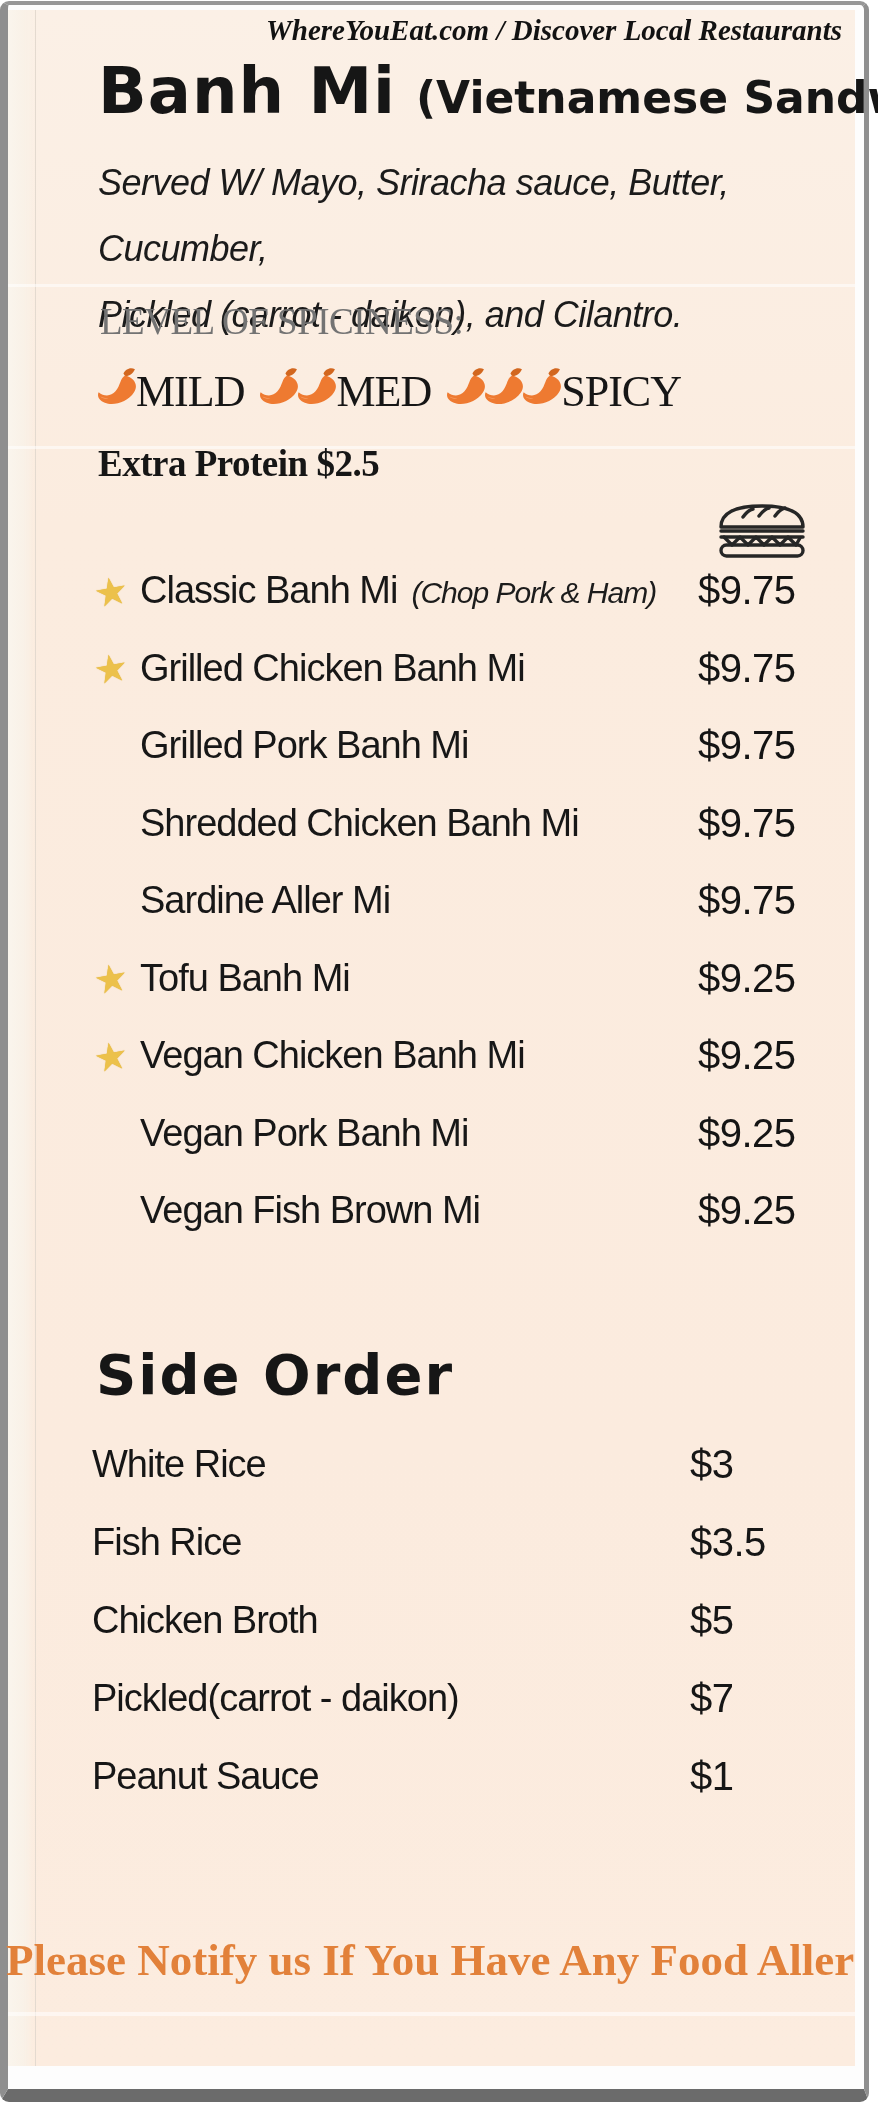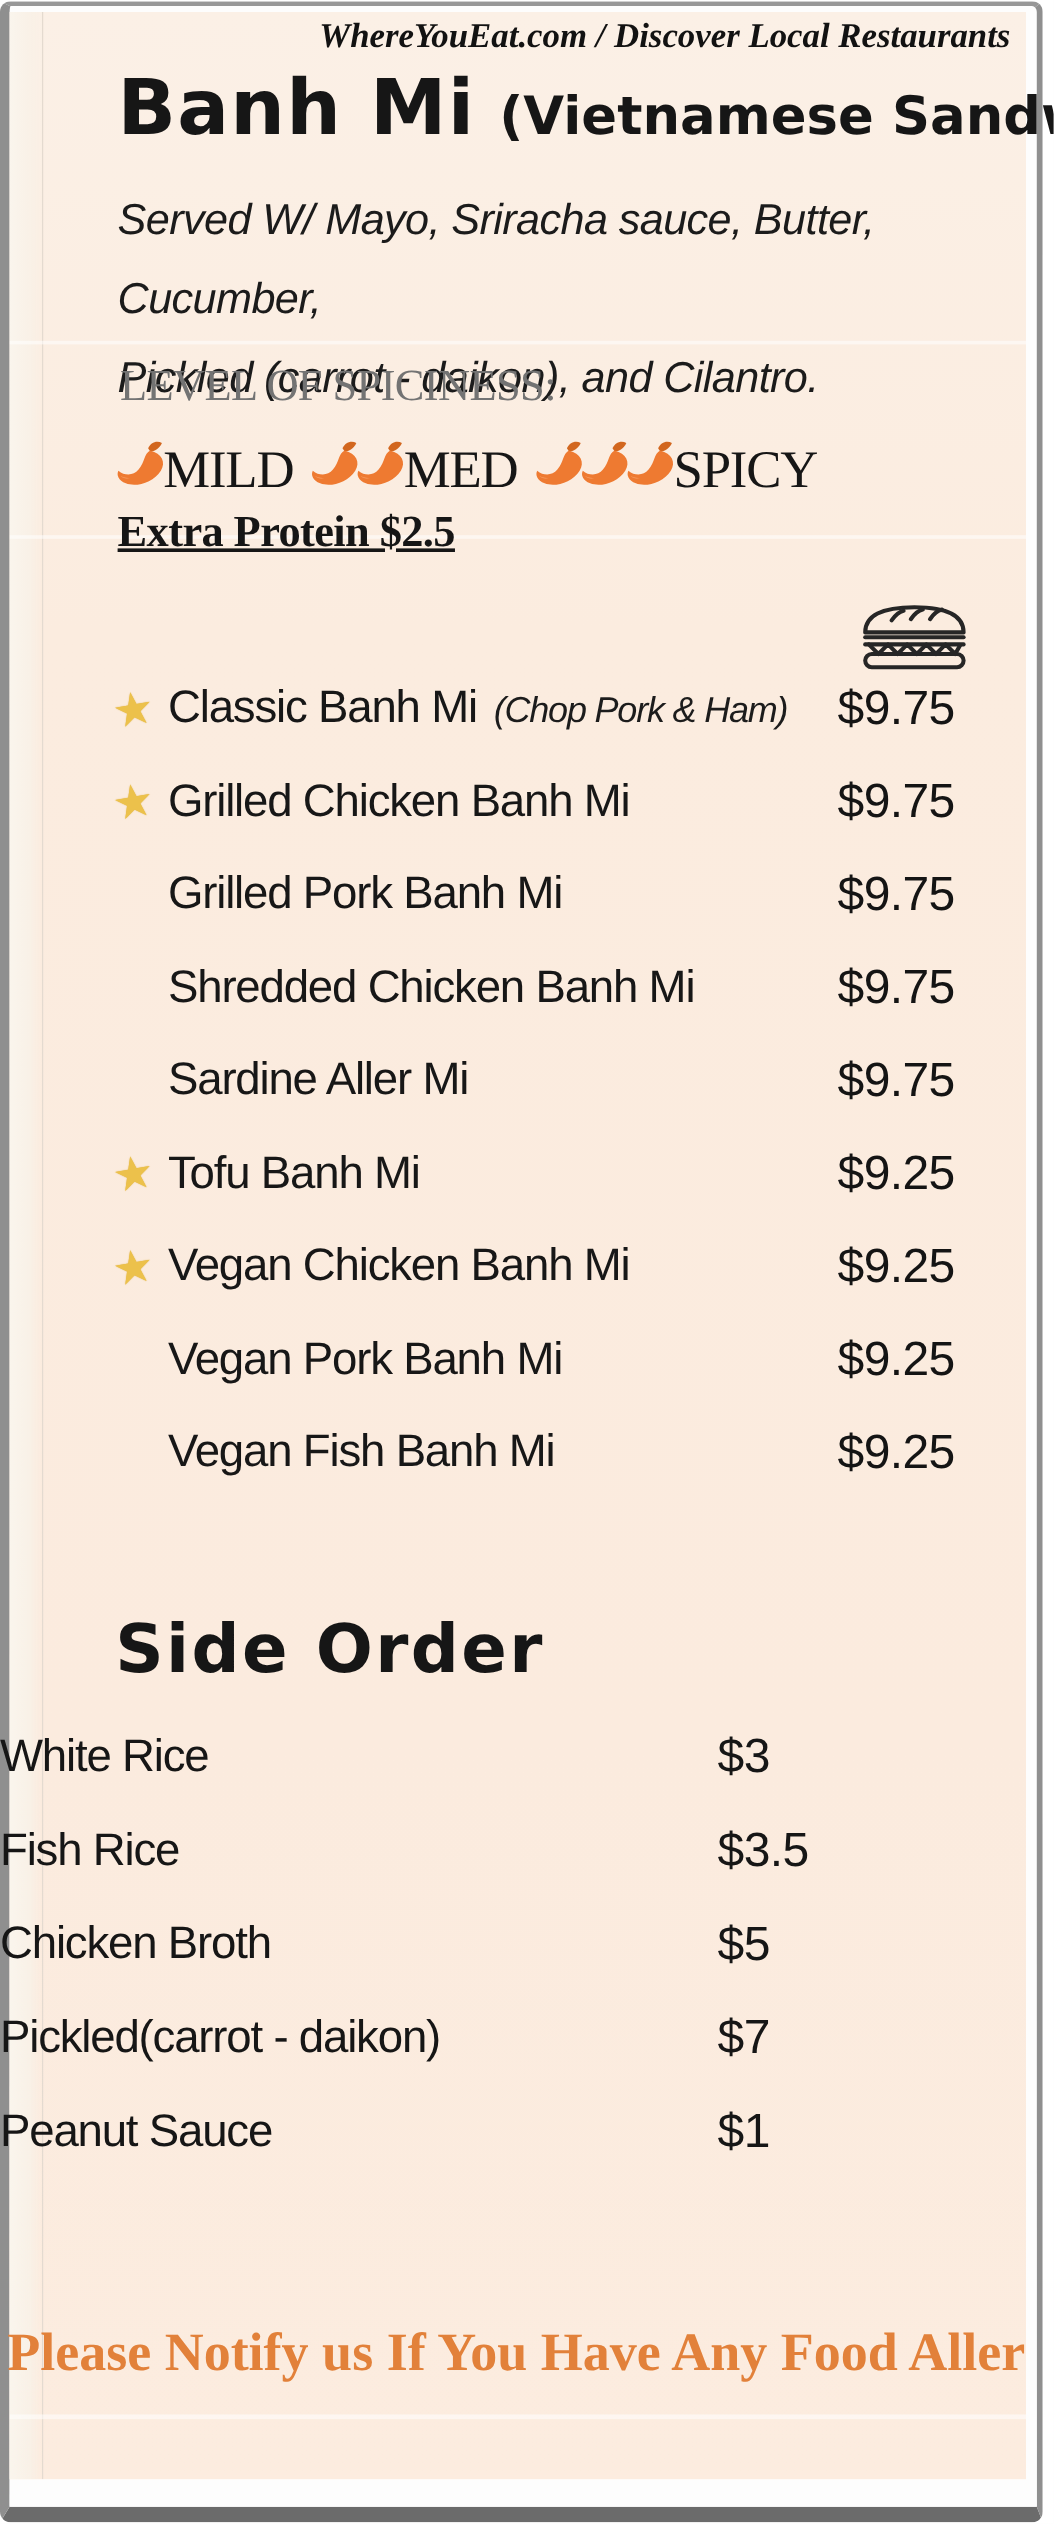--- a/index.html
+++ b/index.html
@@ -42,39 +42,39 @@
   .desc{position:absolute;left:98px;top:150px;font-style:italic;font-size:36px;line-height:66px;letter-spacing:-.5px;color:#1b1b1b;}
   .spice-heading{
     position:absolute;left:100px;top:300px;
     font-family:Liberation Serif, serif;font-size:37px;letter-spacing:-.5px;color:#737373;
   }
   .spice-row{position:absolute;left:96px;top:358px;height:66px;display:flex;align-items:center;}
   .spice-group{display:flex;align-items:flex-start;margin-right:6px;}
   .spice-label{font-family:"Liberation Serif",serif;font-size:44px;letter-spacing:-1px;margin-left:2px;margin-right:8px;}
   .chili{width:46px;height:40px;margin-right:-8px;flex:none;}
   .extra-note{
-    position:absolute;left:98px;top:422px;
-    font-family:"Liberation Serif",serif;font-weight:700;font-size:37px;letter-spacing:-.5px;text-decoration:underline;
+    position:absolute;left:98px;top:442px;
+    font-family:"Liberation Serif",serif;font-weight:700;font-size:37px;letter-spacing:-.5px;
   }
   .sandwich{position:absolute;left:712px;top:498px;width:100px;height:62px;}
   
   .items-block{position:absolute;left:0;top:552px;width:855px;}
   .menu-row{height:77.5px;display:flex;align-items:center;padding-left:94px;box-sizing:border-box;}
   .star-cell{width:46px;flex:none;font-size:38px;line-height:1;color:#ecc14b;transform:rotate(-10deg);text-shadow:0 0 1px #d9a82e;}
   .name-wrap{width:558px;flex:none;display:flex;align-items:baseline;gap:14px;white-space:nowrap;overflow:hidden;}
   .item-name{font-size:38px;letter-spacing:-1px;color:#171717;}
   .item-note{font-style:italic;font-size:30px;letter-spacing:-1px;color:#1c1c1c;}
   .item-price{font-size:40px;letter-spacing:-.5px;color:#141414;}
   
   .side-title{
     position:absolute;left:96px;top:1342px;
     font-family:"DejaVu Sans",sans-serif;font-weight:700;font-size:56px;letter-spacing:2px;
   }
   .sides-block{position:absolute;left:0;top:1425px;width:855px;}
-  .side-row{height:78px;display:flex;align-items:center;box-sizing:border-box;}
+  .side-row{height:78px;display:flex;align-items:center;padding-left:92px;box-sizing:border-box;}
   .side-name{width:598px;flex:none;font-size:38px;letter-spacing:-1px;white-space:nowrap;}
   .side-price{font-size:40px;letter-spacing:-.5px;}
   
   .allergy-notice{
     position:absolute;left:6px;top:1932px;width:849px;overflow:hidden;
     font-family:"Liberation Serif",serif;font-size:45px;line-height:56px;white-space:nowrap;
     color:#e2813a;
     font-weight:bold;
   }
   svg{display:block;}
@@ -230,21 +230,21 @@
         <span class="star-cell" style="visibility: hidden;">★</span>
         <span class="name-wrap">
           <span class="item-name">Vegan Pork Banh Mi</span>
 
         </span>
         <span class="item-price">$9.25</span>
       </div>
       <div class="menu-row">
         <span class="star-cell" style="visibility: hidden;">★</span>
         <span class="name-wrap">
-          <span class="item-name">Vegan Fish Banh Mi</span>
+          <span class="item-name">Vegan Fish Brown Mi</span>
 
         </span>
         <span class="item-price">$9.25</span>
       </div>
     </div>
 
   <div class="side-title">Side Order</div>
 
   <div class="sides-block">
 

